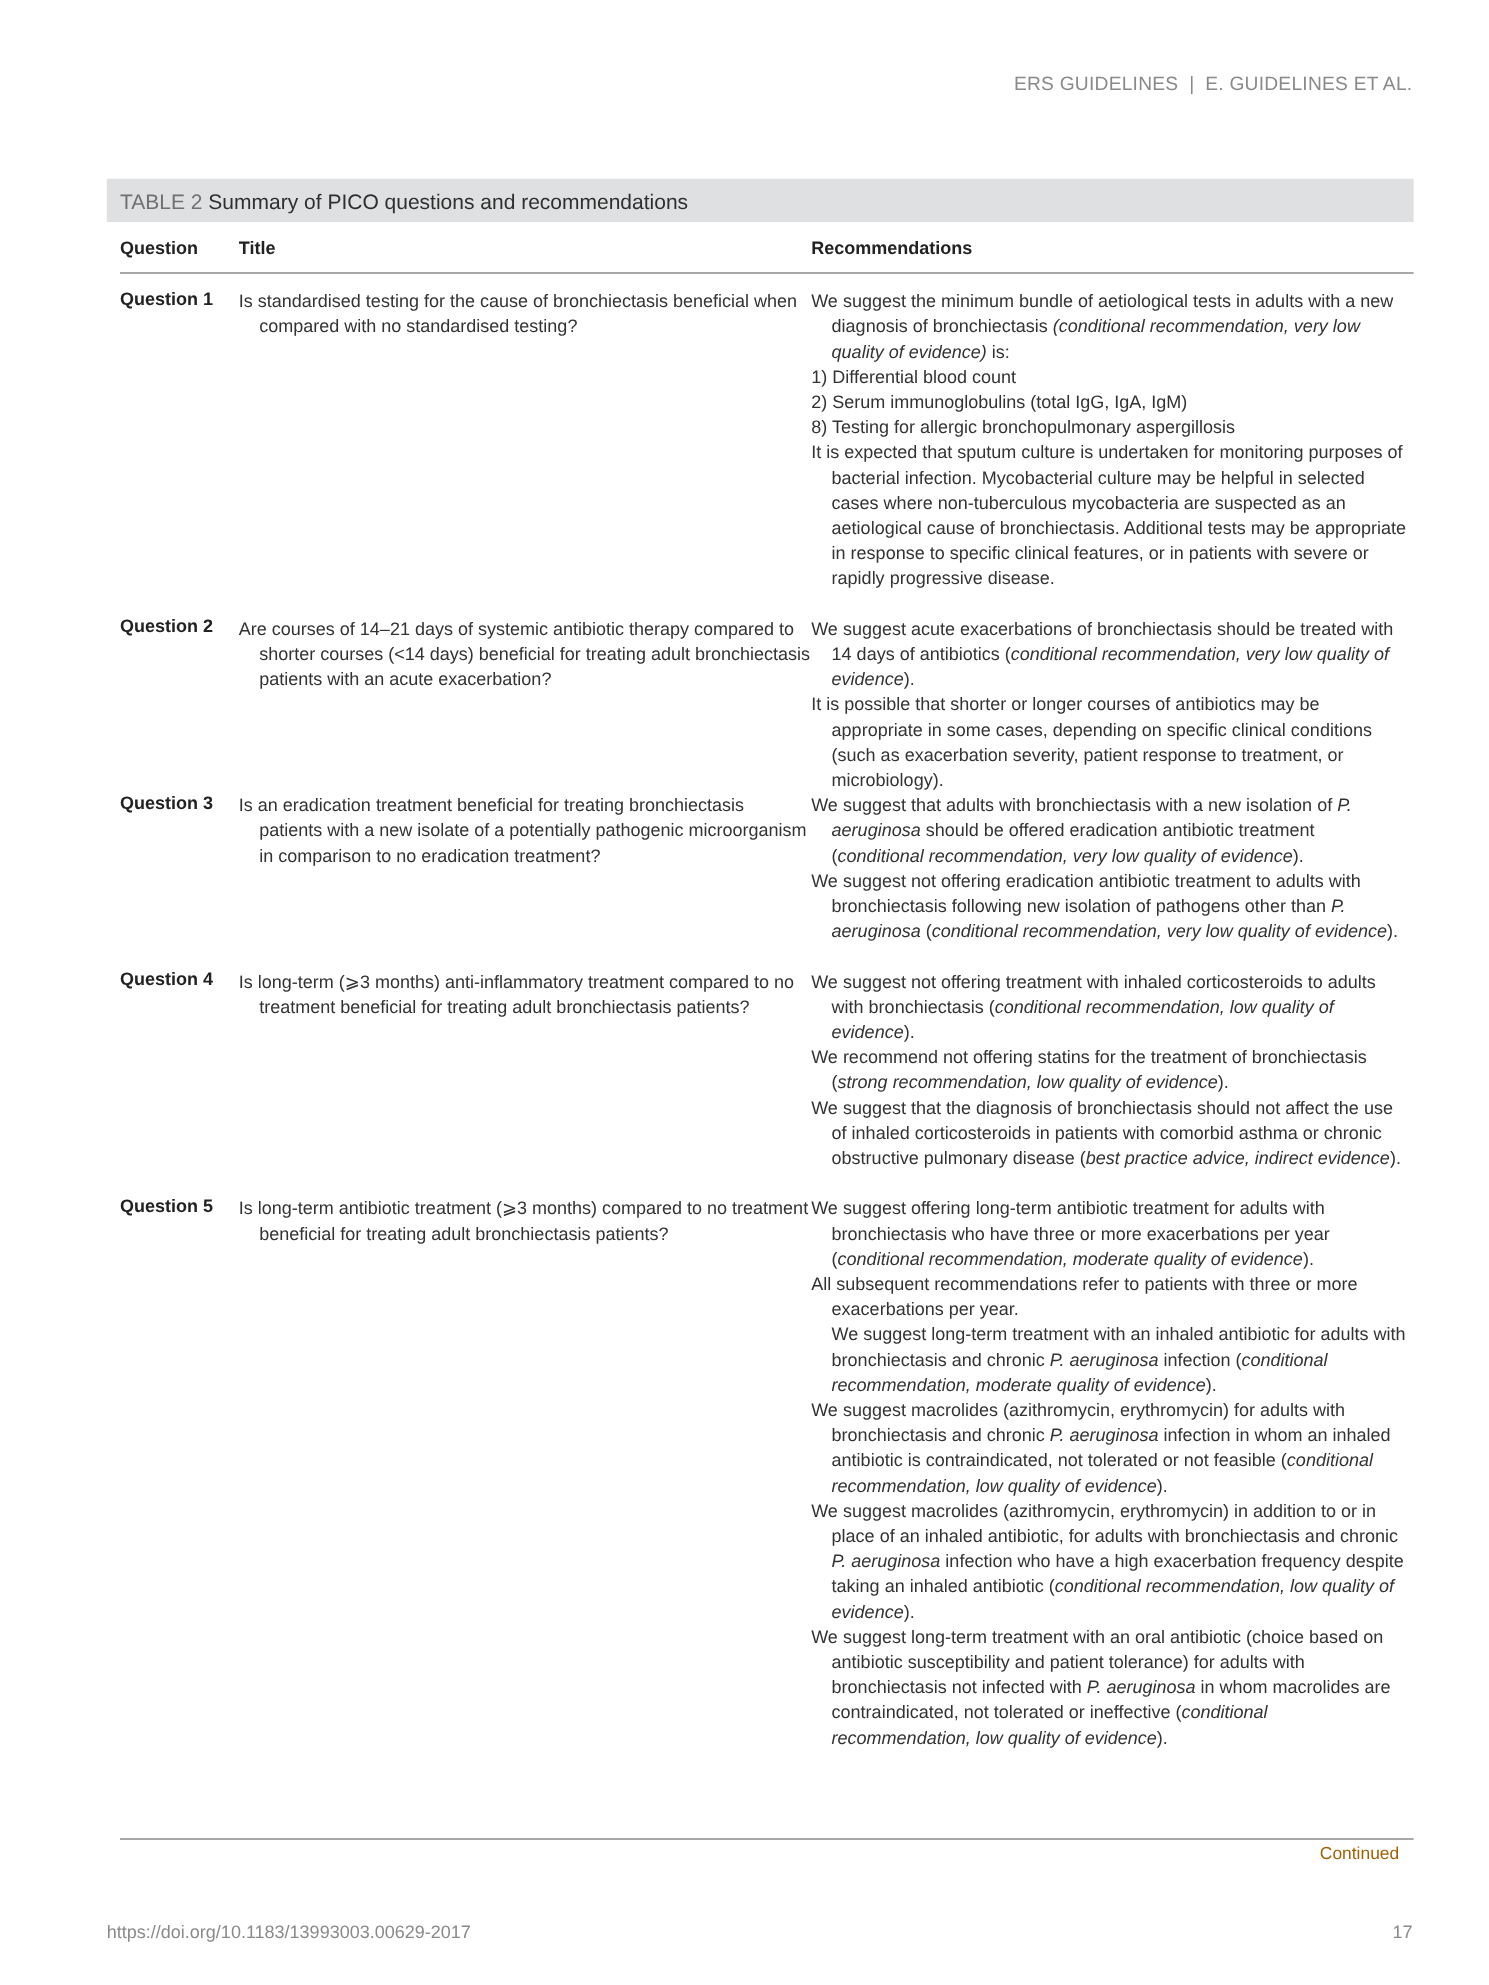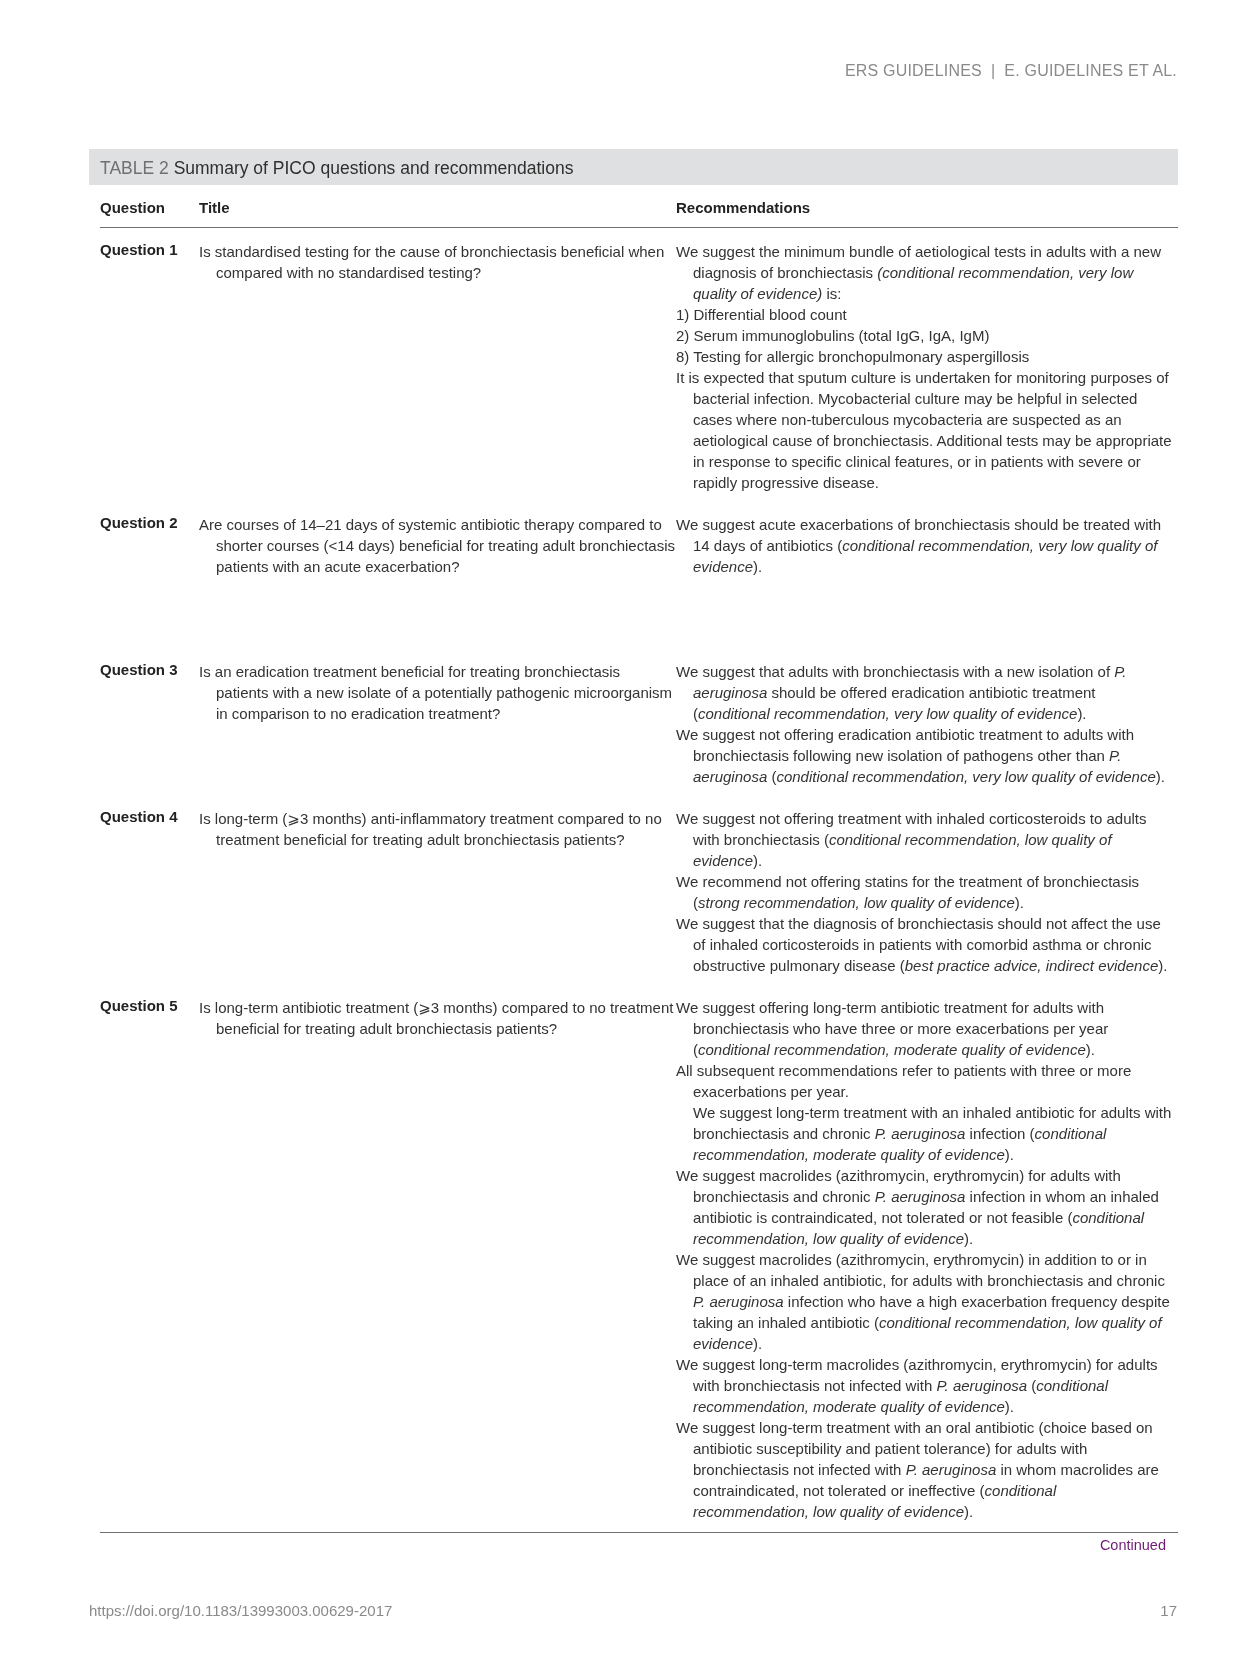--- a/index.html
+++ b/index.html
@@ -43,21 +43,21 @@
     position: absolute; left: 676px; top: 0; width: 500px;
     font-size: 15px; line-height: 21px; color: #333;
     font-family: "Liberation Sans", sans-serif;
   }
   .recs p { margin: 0; }
   .recs p.hang { padding-left: 17px; text-indent: -17px; }
   .recs p.flat { padding-left: 0; text-indent: 0; }
   .recs p.indent { padding-left: 17px; text-indent: 0; }
   .recs em { font-style: italic; }
   .continued {
-    position: absolute; top: 1537px; right: 75px; font-size: 14.5px; color: #701a75;
+    position: absolute; top: 1537px; right: 75px; font-size: 14.5px; color: #a16207;
     font-family: "Liberation Sans", sans-serif;
   }
   .footer-doi {
     position: absolute; top: 1602px; left: 89px; font-size: 15px; color: #8a8a8a;
     font-family: "Liberation Sans", sans-serif;
   }
   .footer-page {
     position: absolute; top: 1602px; right: 64px; font-size: 15px; color: #8a8a8a;
     font-family: "Liberation Sans", sans-serif;
   }
@@ -90,20 +90,21 @@
       <p class="flat"><span>8) Testing for allergic bronchopulmonary aspergillosis</span></p>
       <p class="hang"><span>It is expected that sputum culture is undertaken for monitoring purposes of bacterial infection. Mycobacterial culture may be helpful in selected cases where non-tuberculous mycobacteria are suspected as an aetiological cause of bronchiectasis. Additional tests may be appropriate in response to specific clinical features, or in patients with severe or rapidly progressive disease.</span></p>
     </div>
 </div>
 
 <div class="row" style="top:514px">
   <div class="q-label">Question 2</div>
   <p class="q-title hang">Are courses of 14–21 days of systemic antibiotic therapy compared to shorter courses (&lt;14 days) beneficial for treating adult bronchiectasis patients with an acute exacerbation?</p>
   <div class="recs">
       <p class="hang"><span>We suggest acute exacerbations of bronchiectasis should be treated with 14 days of antibiotics (</span><em>conditional recommendation, very low quality of evidence</em><span>).</span></p>
+      <p class="hang"><span>It is possible that shorter or longer courses of antibiotics may be appropriate in some cases, depending on specific clinical conditions (such as exacerbation severity, patient response to treatment, or microbiology).</span></p>
     </div>
 </div>
 
 <div class="row" style="top:661px">
   <div class="q-label">Question 3</div>
   <p class="q-title hang">Is an eradication treatment beneficial for treating bronchiectasis patients with a new isolate of a potentially pathogenic microorganism in comparison to no eradication treatment?</p>
   <div class="recs">
       <p class="hang"><span>We suggest that adults with bronchiectasis with a new isolation of </span><em>P. aeruginosa</em><span> should be offered eradication antibiotic treatment (</span><em>conditional recommendation, very low quality of evidence</em><span>).</span></p>
       <p class="hang"><span>We suggest not offering eradication antibiotic treatment to adults with bronchiectasis following new isolation of pathogens other than </span><em>P. aeruginosa</em><span> (</span><em>conditional recommendation, very low quality of evidence</em><span>).</span></p>
     </div>
@@ -121,21 +122,20 @@
 
 <div class="row" style="top:997px">
   <div class="q-label">Question 5</div>
   <p class="q-title hang">Is long-term antibiotic treatment (⩾3 months) compared to no treatment beneficial for treating adult bronchiectasis patients?</p>
   <div class="recs">
       <p class="hang"><span>We suggest offering long-term antibiotic treatment for adults with bronchiectasis who have three or more exacerbations per year (</span><em>conditional recommendation, moderate quality of evidence</em><span>).</span></p>
       <p class="hang"><span>All subsequent recommendations refer to patients with three or more exacerbations per year.</span></p>
       <p class="indent"><span>We suggest long-term treatment with an inhaled antibiotic for adults with bronchiectasis and chronic </span><em>P. aeruginosa</em><span> infection (</span><em>conditional recommendation, moderate quality of evidence</em><span>).</span></p>
       <p class="hang"><span>We suggest macrolides (azithromycin, erythromycin) for adults with bronchiectasis and chronic </span><em>P. aeruginosa</em><span> infection in whom an inhaled antibiotic is contraindicated, not tolerated or not feasible (</span><em>conditional recommendation, low quality of evidence</em><span>).</span></p>
       <p class="hang"><span>We suggest macrolides (azithromycin, erythromycin) in addition to or in place of an inhaled antibiotic, for adults with bronchiectasis and chronic </span><em>P. aeruginosa</em><span> infection who have a high exacerbation frequency despite taking an inhaled antibiotic (</span><em>conditional recommendation, low quality of evidence</em><span>).</span></p>
-      <p class="hang"><span>We suggest long-term macrolides (azithromycin, erythromycin) for adults with bronchiectasis not infected with </span><em>P. aeruginosa</em><span> (</span><em>conditional recommendation, moderate quality of evidence</em><span>).</span></p>
       <p class="hang"><span>We suggest long-term treatment with an oral antibiotic (choice based on antibiotic susceptibility and patient tolerance) for adults with bronchiectasis not infected with </span><em>P. aeruginosa</em><span> in whom macrolides are contraindicated, not tolerated or ineffective (</span><em>conditional recommendation, low quality of evidence</em><span>).</span></p>
     </div>
 </div>
 
 <div class="rule" style="top:1532px"></div>
 <div class="continued">Continued</div>
 
 <div class="footer-doi">https://doi.org/10.1183/13993003.00629-2017</div>
 <div class="footer-page">17</div>
 

